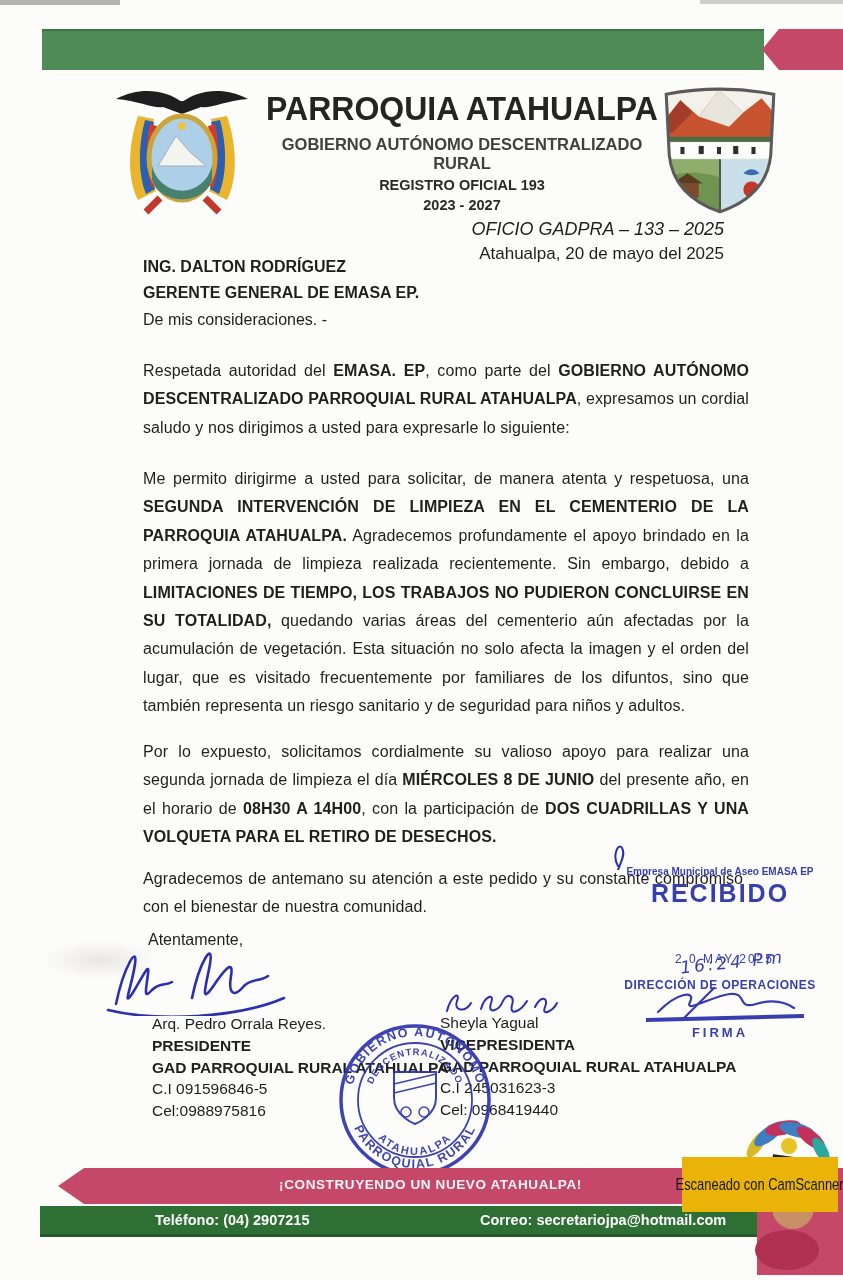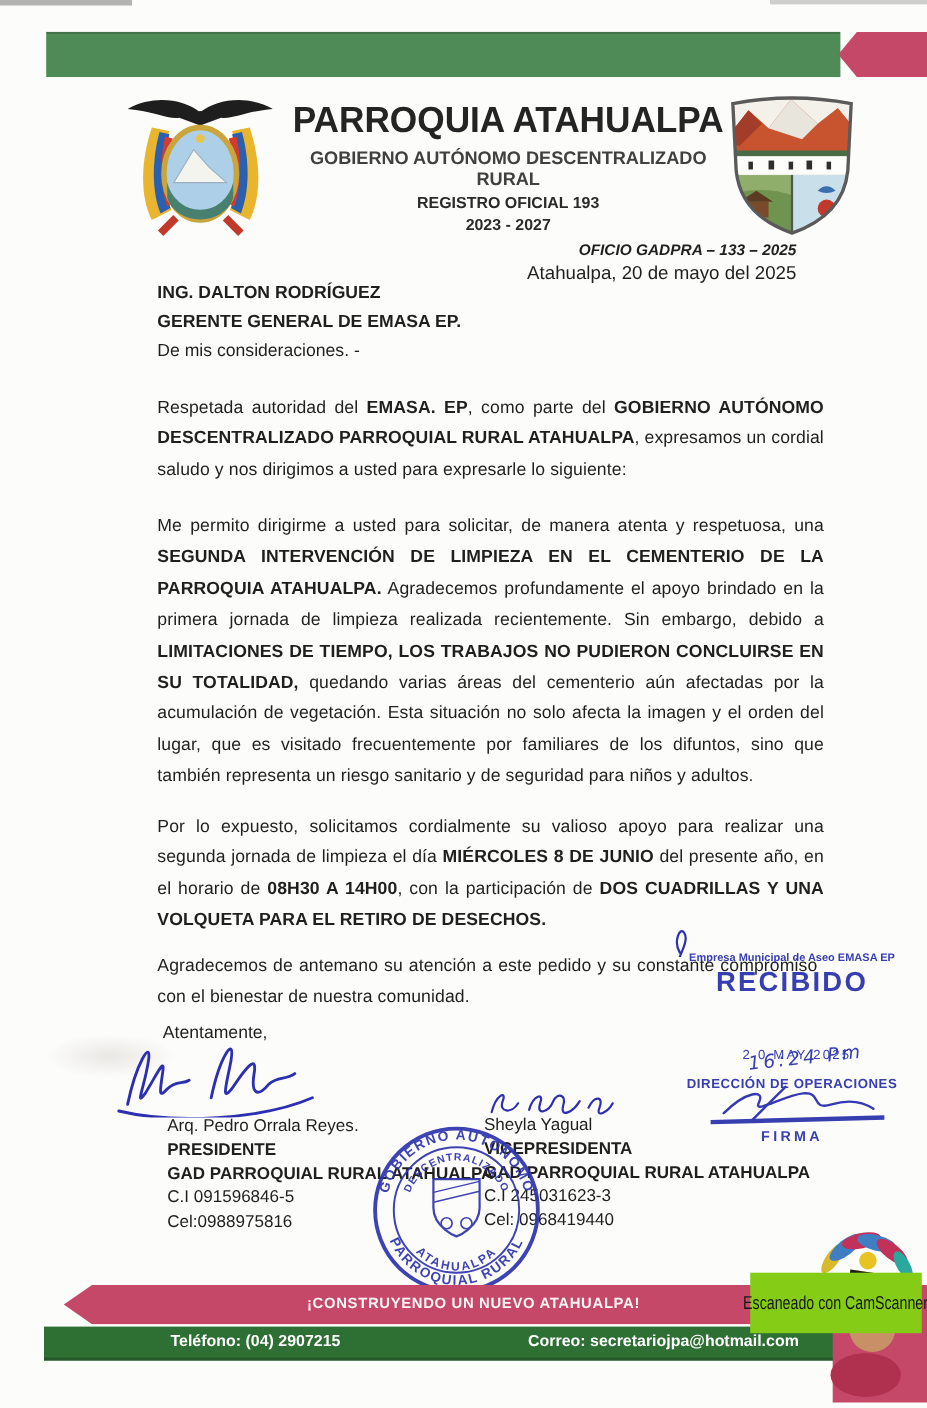--- a/index.html
+++ b/index.html
@@ -25,21 +25,21 @@
   .doc-title{font-size:33px;font-weight:700;color:#242424;transform:scaleX(.97);letter-spacing:0;}
   .h-line1{font-size:16.5px;font-weight:700;margin-top:7px;color:#404040;}
   .h-line2{font-size:14.5px;font-weight:700;margin-top:5px;color:#2a2a2a;}
   .h-line3{font-size:14.5px;font-weight:700;margin-top:4px;color:#2a2a2a;}
   .h-line4{font-size:14.5px;font-weight:700;margin-top:4px;color:#2a2a2a;}
   .emblem-left{left:100px;top:86px;width:165px;height:132px;}
   .emblem-right{left:658px;top:82px;width:124px;height:136px;}
 
   
   .ref{right:119px;top:219px;text-align:right;}
-  .ref-oficio{font-size:14px;font-weight:700;font-style:italic;text-align:right;}
+  .ref-oficio{font-size:18px;font-weight:400;font-style:italic;text-align:right;}
   .ref-date{font-size:17px;margin-top:4px;}
 
   
   .recipient{left:143px;top:258px;font-size:16px;}
   .recipient .r-name,.recipient .r-title{font-weight:700;}
   .recipient div{height:26.3px;}
 
   
   .para{left:143px;width:606px;font-size:16px;line-height:28.4px;text-align:justify;letter-spacing:.1px;}
   .p1{top:341px;} .p2{top:449px;} .p3{top:722px;} .p4{top:849px;width:600px;}
@@ -78,21 +78,21 @@
   .footer-crimson{left:58px;top:1168px;width:785px;height:36px;background:#c64868;
         clip-path:polygon(26px 0,100% 0,100% 100%,26px 100%,0 50%);z-index:1;}
   .footer-slogan{left:58px;top:1177px;width:745px;text-align:center;z-index:1;
         color:rgba(255,255,255,.95);font-size:13.5px;font-weight:700;letter-spacing:.6px;}
   .footer-green{left:40px;top:1206px;width:780px;height:31px;background:#2e6f34;z-index:1;
         box-shadow:inset 0 -3px 0 rgba(0,0,0,.2);}
   .footer-phone{left:155px;top:1212px;color:#fff;font-size:14.5px;font-weight:700;z-index:1;}
   .footer-email{left:480px;top:1212px;color:#fff;font-size:14.5px;font-weight:700;z-index:1;}
 
   .corner-figure{right:0;top:1112px;width:108px;height:168px;z-index:2;}
-  .camscanner{left:682px;top:1157px;width:156px;height:55px;background:#84cc16;z-index:3;
+  .camscanner{left:682px;top:1157px;width:156px;height:55px;background:#eab308;z-index:3;
         display:flex;align-items:center;justify-content:center;}
   .camscanner span{font-size:17px;color:#161616;transform:scaleX(.76);white-space:nowrap;}
 </style>
 </head>
 <body>
 
 <div class="page">
 
   <div class="abs scan-edge-l"></div>
   <div class="abs scan-edge-r"></div>

